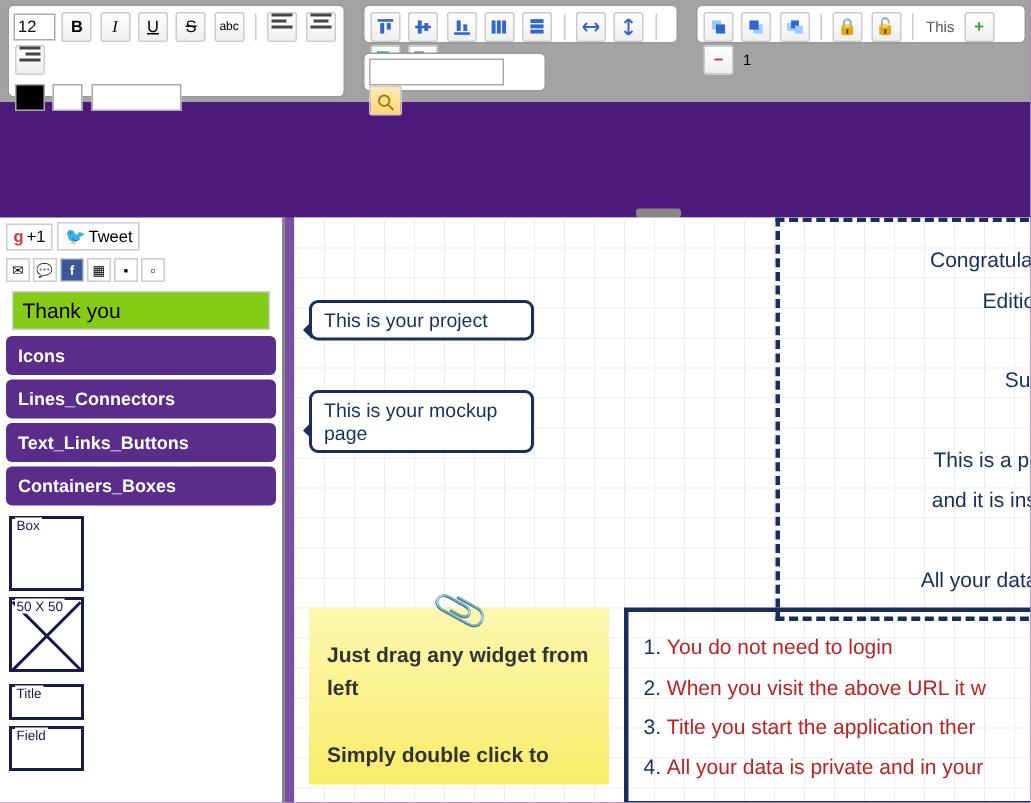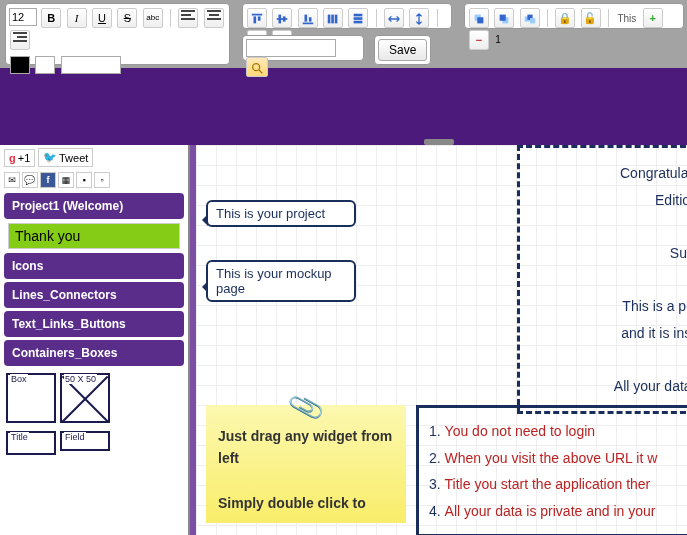--- a/index.html
+++ b/index.html
@@ -45,21 +45,21 @@
 .social-btn { border: 1px solid #ccc; padding: 2px 4px; font-size: 11px; background: #fff; cursor: pointer; display: inline-flex; align-items: center; gap: 2px; }
 .gplus { color: #d34; font-weight: bold; }
 .tw { color: #1da1f2; }
 .icon-row { padding: 2px 4px; display: flex; gap: 2px; }
 .mini-icon { width: 16px; height: 16px; border: 1px solid #ccc; font-size: 9px; text-align: center; line-height: 14px; cursor: pointer; }
 .fb { background: #3b5998; color: #fff; font-weight: bold; }
 
 .cat-header { background: #5a2d8a; color: #fff; padding: 6px 8px; font-weight: bold; font-size: 12px; border-radius: 4px; margin: 3px 4px; cursor: pointer; }
 .project-item { margin: 4px 8px; padding: 4px 6px; border: 1px solid #ccc; background: #84cc16; font-size: 14px; cursor: pointer; }
 
-.widget-row { display: flex; gap: 4px; padding: 4px 6px; }
+.widget-row { display: flex; gap: 4px; padding: 4px 6px; flex-direction: column; }
 .widget-box { width: 50px; height: 50px; border: 2px solid #1a1a4d; position: relative; font-size: 9px; color: #1a1a4d; cursor: pointer; }
 .widget-label { position: absolute; top: -1px; left: 2px; background: #fff; font-size: 9px; padding: 0 1px; }
 .cross::before, .cross::after { content: ''; position: absolute; width: 140%; height: 2px; background: #1a1a4d; top: 50%; left: -20%; }
 .cross::before { transform: rotate(45deg); }
 .cross::after { transform: rotate(-45deg); }
 
 
 .canvas-wrap { flex: 1; background: #7b4fa3; padding-left: 6px; position: relative; }
 .canvas { background: #fff; background-image: linear-gradient(#eee 1px, transparent 1px), linear-gradient(90deg, #eee 1px, transparent 1px); background-size: 20px 20px; width: 100%; height: 100%; position: relative; overflow: hidden; }
 .drag-handle { position: absolute; top: -6px; left: 50%; width: 30px; height: 6px; background: #888; border-radius: 2px; transform: translateX(-50%); }
@@ -172,23 +172,20 @@
   <div class="toolbar-group search-group">
     <input class="search-input" style="">
     <button class="search-btn">
       <svg class="icon-svg" viewBox="0 0 16 16">
           <circle cx="7" cy="7" r="4" fill="none" stroke="#a70" stroke-width="1.5"></circle>
           <line x1="10" y1="10" x2="14" y2="14" stroke="#a70" stroke-width="1.5"></line>
         </svg>
     </button>
   </div>
 
-  <div class="toolbar-group save-group">
-    <button class="save-btn">Save</button>
-  </div>
 </div>
 
 <div class="main">
   <div class="sidebar">
     <div class="social-row">
       <span class="social-btn">
           <span class="gplus">g</span>
           <span>+1</span>
         </span>
       <span class="social-btn">
@@ -198,41 +195,40 @@
     </div>
     <div class="icon-row">
       <span class="mini-icon">✉</span>
       <span class="mini-icon">💬</span>
       <span class="mini-icon fb">f</span>
       <span class="mini-icon">▦</span>
       <span class="mini-icon">▪</span>
       <span class="mini-icon">▫</span>
     </div>
 
-    <div class="cat-header">Project1 (Welcome)</div>
     <div class="project-item">Thank you</div>
 
     <div class="cat-header">Icons</div>
     <div class="cat-header">Lines_Connectors</div>
     <div class="cat-header">Text_Links_Buttons</div>
     <div class="cat-header">Containers_Boxes</div>
 
     <div class="widget-row">
       <div class="widget-box">
           <span class="widget-label">Box</span>
         </div>
       <div class="widget-box cross">
           <span class="widget-label">50 X 50</span>
         </div>
     </div>
     <div class="widget-row">
       <div class="widget-box" style="height:24px">
           <span class="widget-label">Title</span>
         </div>
-      <div class="widget-box" style="height:20px">
+      <div class="widget-box" style="height:30px">
           <span class="widget-label">Field</span>
         </div>
     </div>
   </div>
 
   <div class="canvas-wrap">
     <div class="drag-handle"></div>
     <div class="canvas">
 
       <div class="callout c1">This is your project</div>

